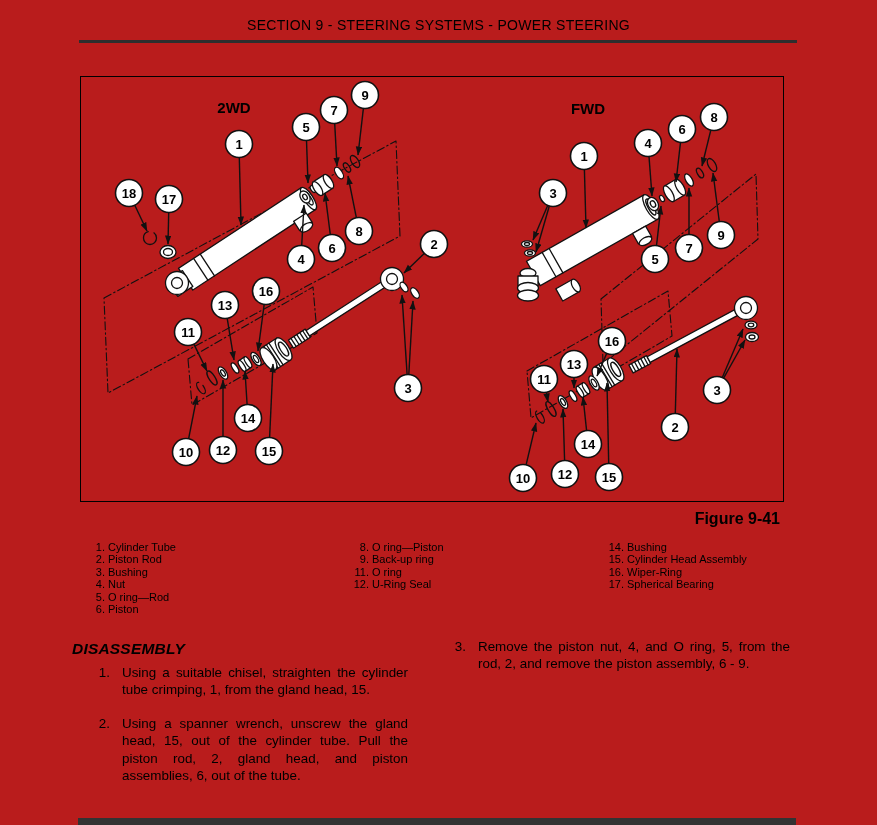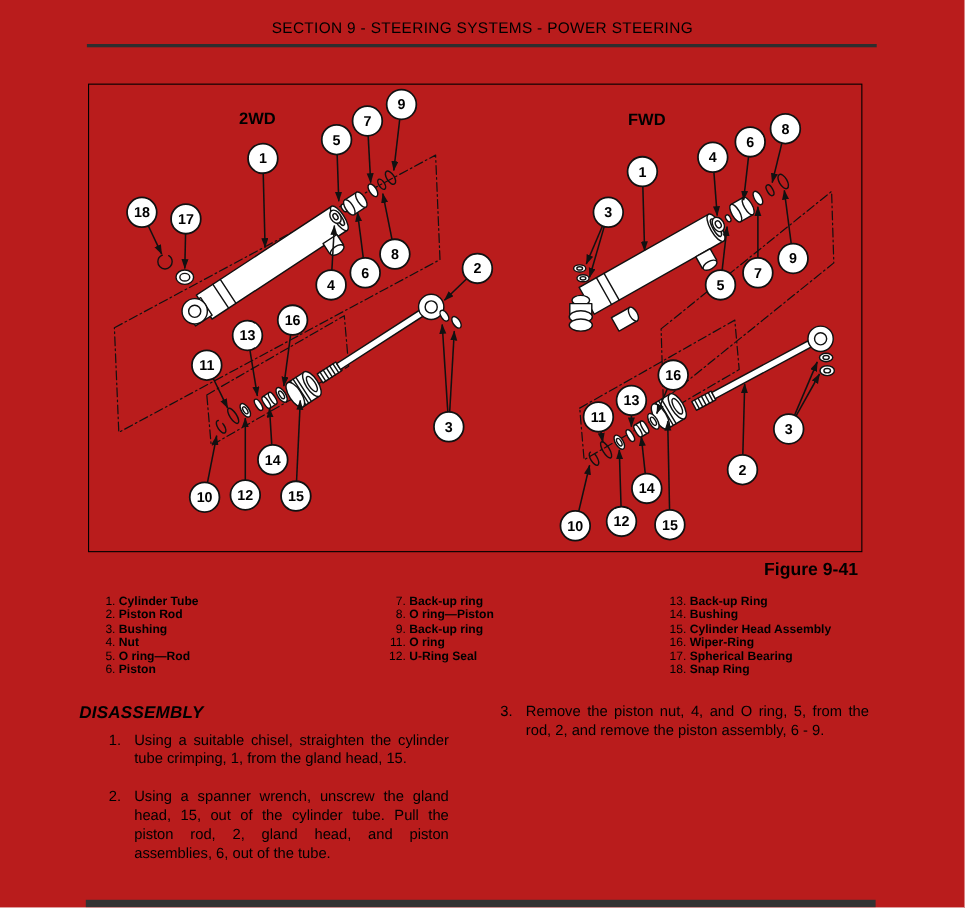--- a/index.html
+++ b/index.html
@@ -9,21 +9,21 @@
         font-size:14px;letter-spacing:.3px;}
   .header-rule{position:absolute;top:40px;left:79px;width:718px;height:3px;background:#2e2e2e;}
   .footer-rule{position:absolute;top:818px;left:78px;width:718px;height:7px;background:#333;}
   .figure-box{position:absolute;left:80px;top:76px;width:702px;height:424px;border:1.5px solid #000;}
   .figure-box svg{display:block;width:100%;height:100%;}
   .figure-caption{position:absolute;left:80px;top:510px;width:700px;text-align:right;
         font-weight:bold;font-size:16px;}
   .parts-col{position:absolute;font-size:11px;line-height:12.4px;}
   .parts-col .li{white-space:nowrap;}
   .parts-col .num{display:inline-block;width:17px;text-align:right;}
-  .parts-col .txt{margin-left:3px;font-weight:bold;}
+  .parts-col .txt{margin-left:3px;}
   #col1{left:88px;top:541px;width:262px;}
   #col2{left:352px;top:541px;width:252px;}
   #col3{left:607px;top:541px;width:248px;}
   .section-heading{position:absolute;left:72px;top:640px;font-weight:bold;font-size:15.5px;
         letter-spacing:.2px;font-style:italic;}
   .steps{position:absolute;font-size:13.4px;line-height:17.4px;}
   .steps .li{display:flex;margin-bottom:16px;}
   .steps .num{flex:0 0 22px;text-align:right;}
   .steps .txt{margin-left:12px;flex:1;text-align:justify;}
   #steps-left{left:88px;top:664px;width:320px;}
@@ -339,33 +339,30 @@
 
   <div class="parts-col" id="col1">
       <div class="li"><span class="num">1.</span><span class="txt">Cylinder Tube</span></div>
       <div class="li"><span class="num">2.</span><span class="txt">Piston Rod</span></div>
       <div class="li"><span class="num">3.</span><span class="txt">Bushing</span></div>
       <div class="li"><span class="num">4.</span><span class="txt">Nut</span></div>
       <div class="li"><span class="num">5.</span><span class="txt">O ring—Rod</span></div>
       <div class="li"><span class="num">6.</span><span class="txt">Piston</span></div>
     </div>
   <div class="parts-col" id="col2">
-      <div class="li"><span class="num">7.</span><span class="txt">Back-up ring</span></div>
       <div class="li"><span class="num">8.</span><span class="txt">O ring—Piston</span></div>
       <div class="li"><span class="num">9.</span><span class="txt">Back-up ring</span></div>
       <div class="li"><span class="num">11.</span><span class="txt">O ring</span></div>
       <div class="li"><span class="num">12.</span><span class="txt">U-Ring Seal</span></div>
     </div>
   <div class="parts-col" id="col3">
-      <div class="li"><span class="num">13.</span><span class="txt">Back-up Ring</span></div>
       <div class="li"><span class="num">14.</span><span class="txt">Bushing</span></div>
       <div class="li"><span class="num">15.</span><span class="txt">Cylinder Head Assembly</span></div>
       <div class="li"><span class="num">16.</span><span class="txt">Wiper-Ring</span></div>
       <div class="li"><span class="num">17.</span><span class="txt">Spherical Bearing</span></div>
-      <div class="li"><span class="num">18.</span><span class="txt">Snap Ring</span></div>
     </div>
 
   <div class="section-heading">DISASSEMBLY</div>
   <div class="steps" id="steps-left">
       <div class="li">
         <span class="num">1.</span>
         <span class="txt">Using a suitable chisel, straighten the cylinder tube crimping, 1, from the gland head, 15.</span>
       </div>
       <div class="li">
         <span class="num">2.</span>

